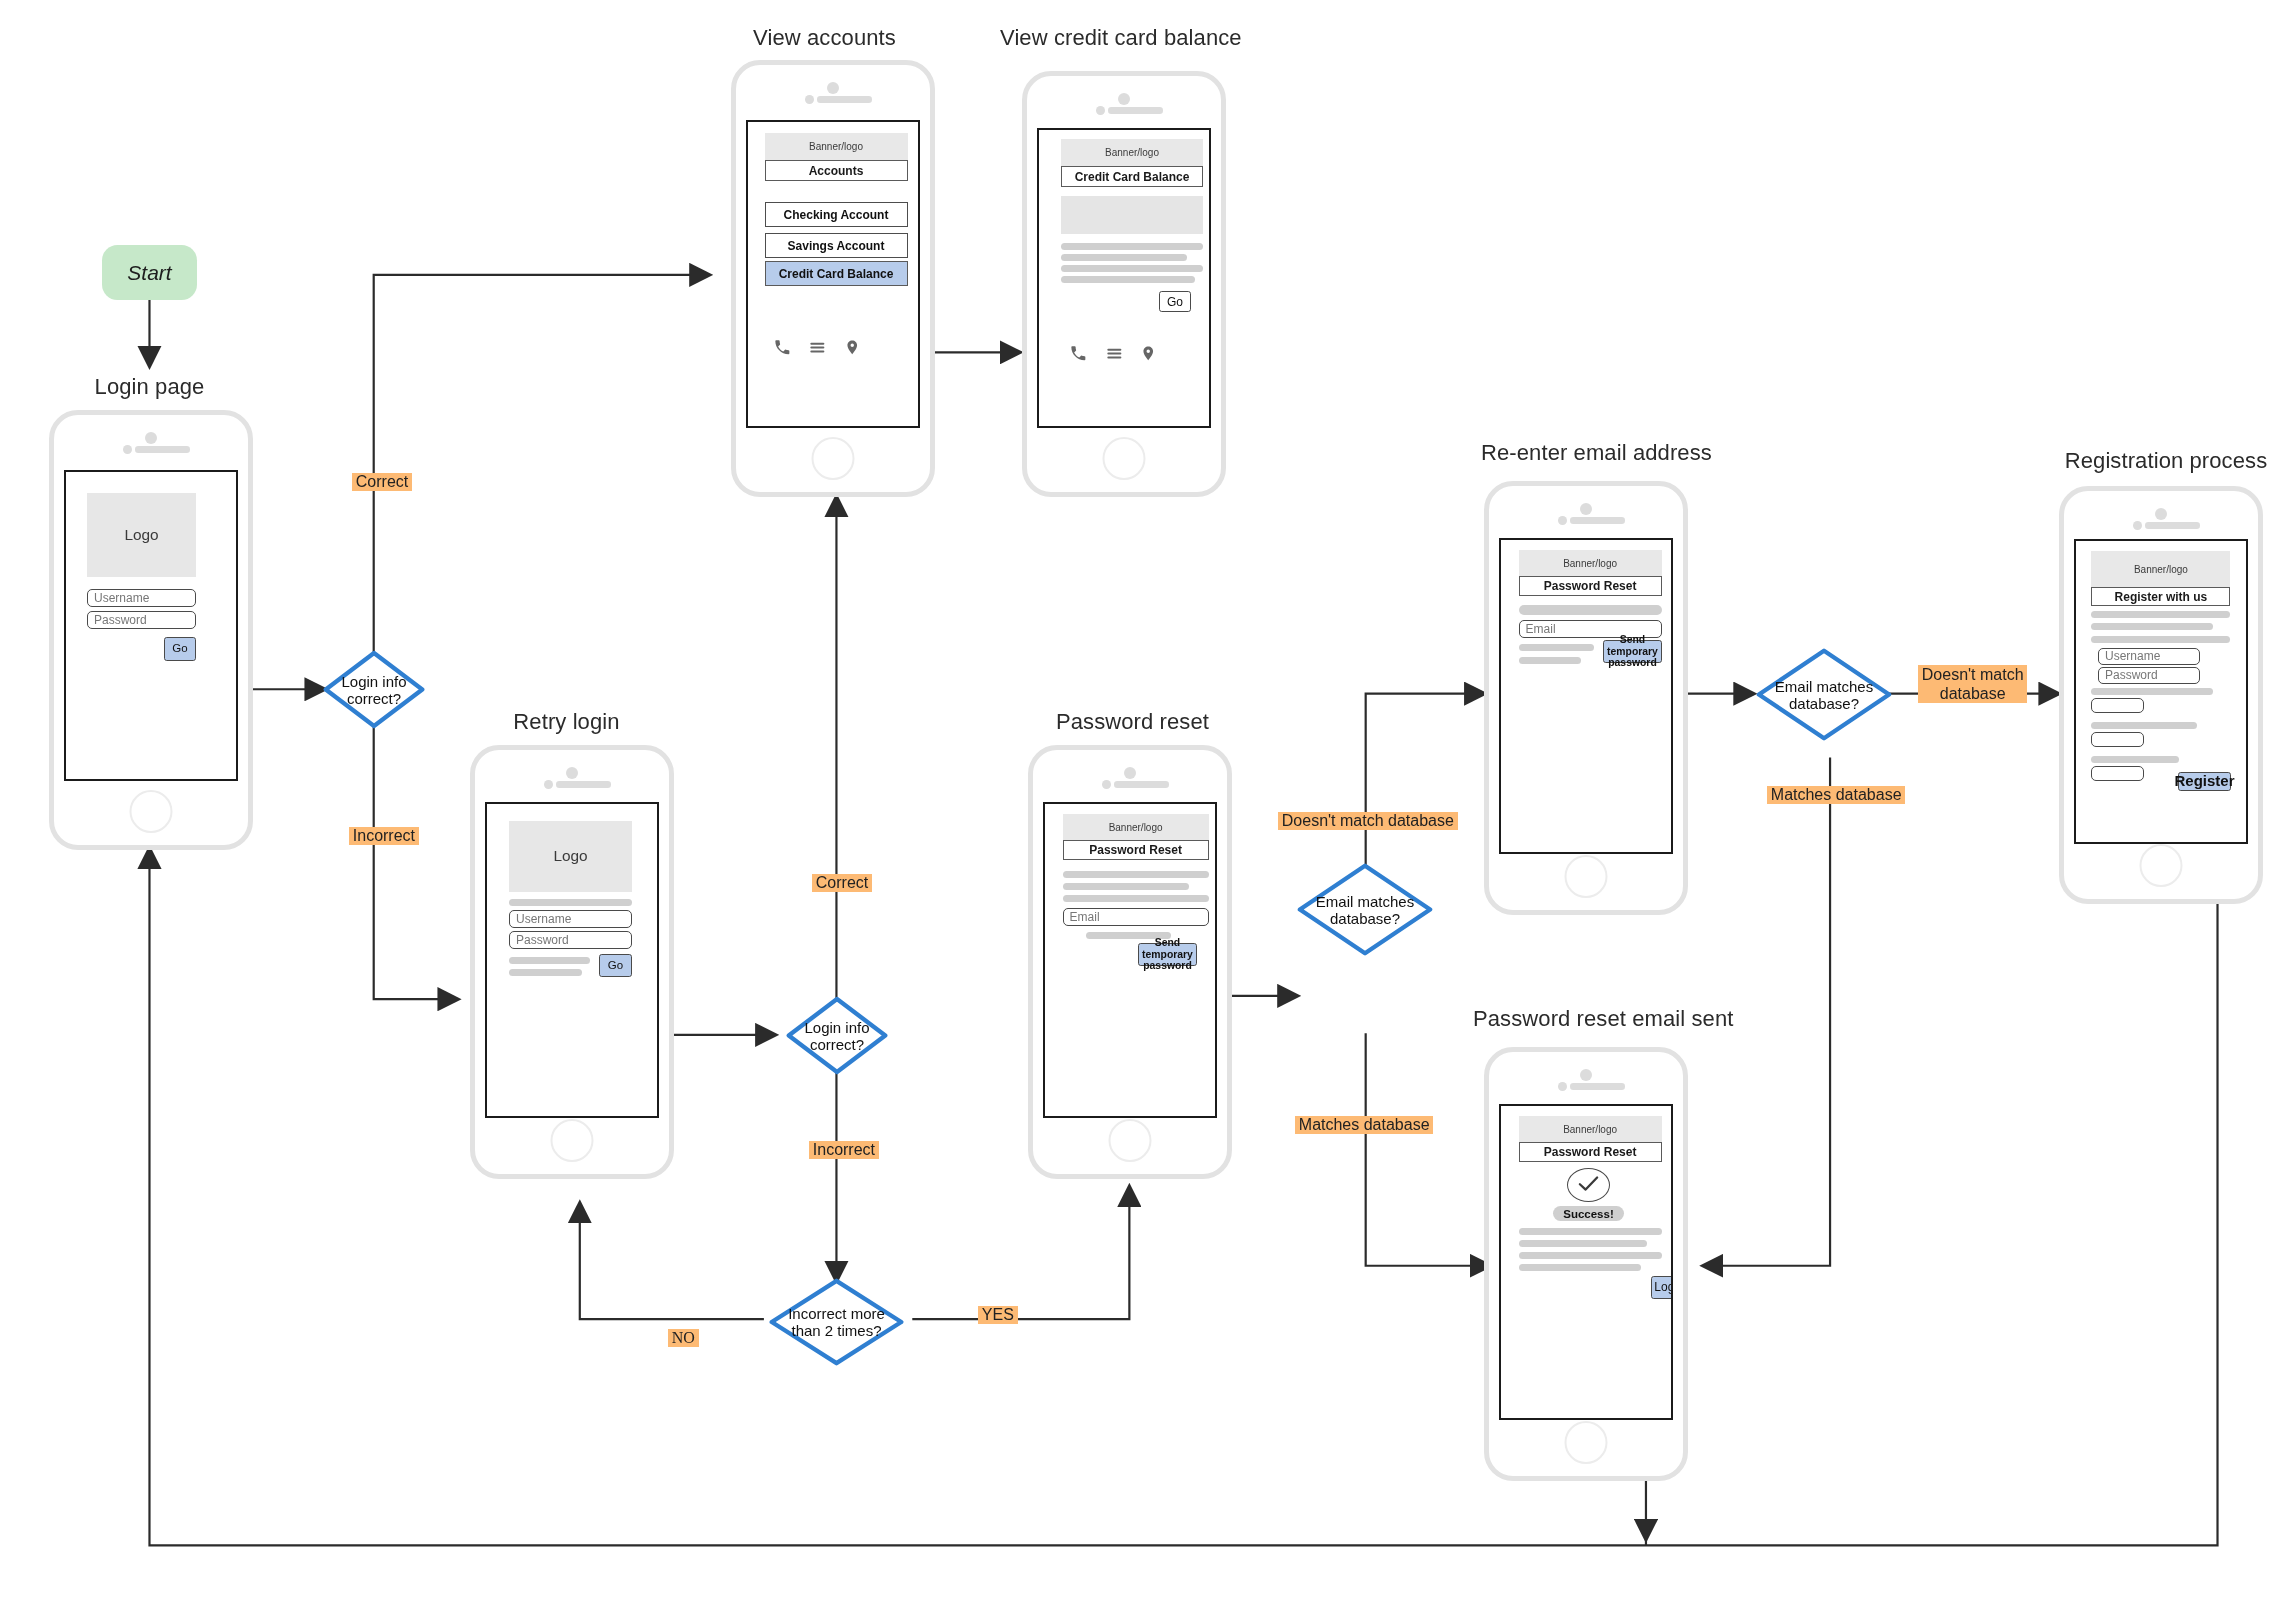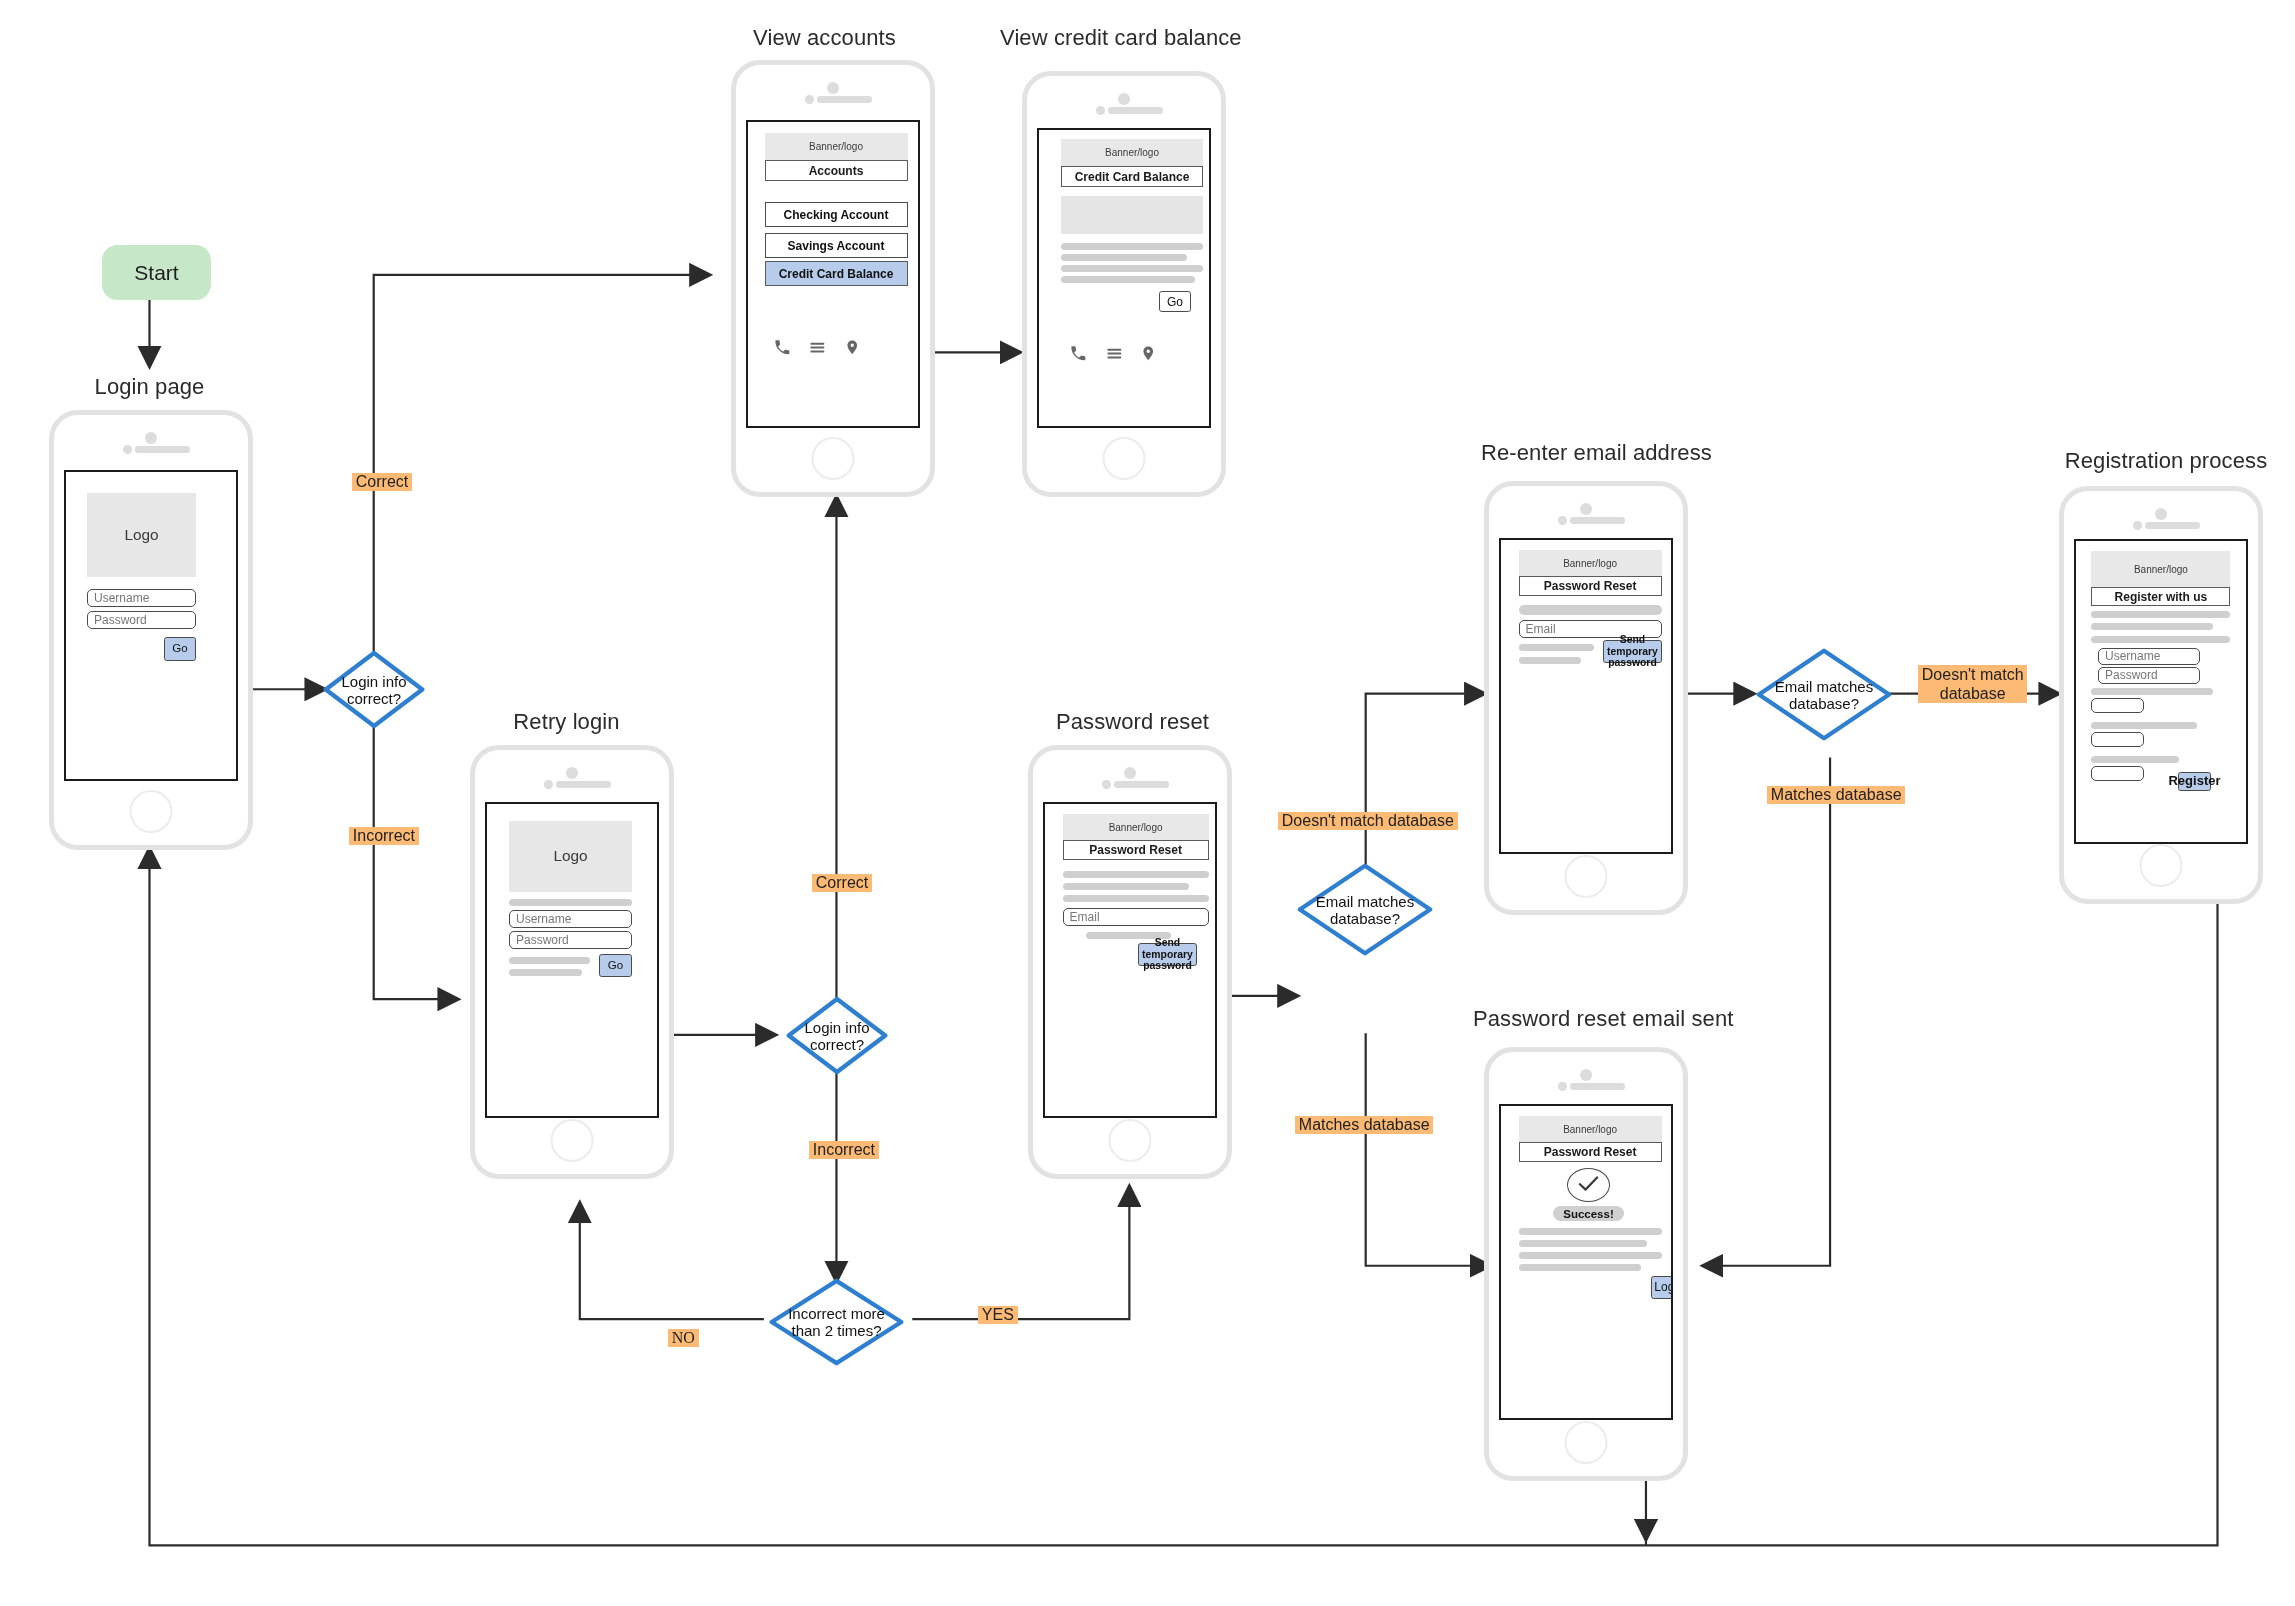--- a/index.html
+++ b/index.html
@@ -89,21 +89,21 @@
       <path d="M4035,1552 L4035,2812 L272,2812 L272,1545"></path>
 
       <path d="M2995,2460 L2995,2800"></path>
     </g>
 
     <g fill="none" stroke="#2b2b2b" stroke-width="4">
       <path d="M2995,2790 L2995,2812"></path>
     </g>
   </svg>
 
-  <div class="start-node" style="left:102px;top:245px;width:109px;height:55px;">
+  <div class="start-node" style="left:102px;top:245px;width:95px;height:55px;font-style:italic;">
     <span>Start</span>
   </div>
 
   <div class="scr-title" style="left:48px;top:374px;width:203px;">Login page</div>
   <div class="phone" style="left:49px;top:410px;width:204px;height:440px;">
     <div class="cam-dot" style="left:69px;"></div>
     <div class="speaker-dot"></div>
     <div class="speaker-bar" style="left:81px;width:55px;"></div>
     <div class="home-btn"></div>
     <div class="screen" style="top:55px;height:311px;">
@@ -339,21 +339,21 @@
       </div>
       <div class="field" style="position:absolute;left:22px;top:126px;width:102px;height:16.5px;">
         <span>Password</span>
       </div>
       <div class="tline" style="left:15.4px;top:147px;width:122px;"></div>
       <div class="field" style="position:absolute;left:15.4px;top:157px;width:53px;height:15.4px;"></div>
       <div class="tline" style="left:15.4px;top:181px;width:106px;"></div>
       <div class="field" style="position:absolute;left:15.4px;top:191px;width:53px;height:15.4px;"></div>
       <div class="tline" style="left:15.4px;top:215px;width:88px;"></div>
       <div class="field" style="position:absolute;left:15.4px;top:225px;width:53px;height:15.4px;"></div>
-      <div class="btn-blue" style="position:absolute;left:102px;top:231px;width:33px;height:19px;font-size:13px;">
+      <div class="btn-blue" style="position:absolute;left:102px;top:231px;width:53px;height:19px;font-size:15px;">
         <span>Register</span>
       </div>
     </div>
   </div>
 
   <div class="diamond" style="left:323px;top:650px;width:102px;height:79px;">
     <svg width="102" height="79" viewBox="0 0 186 143">
         <polygon points="93,5 181,71.5 93,138 5,71.5" fill="#ffffff" stroke="#2f7fd1" stroke-width="8" stroke-linejoin="round"></polygon>
       </svg>
     <div class="dlabel">

